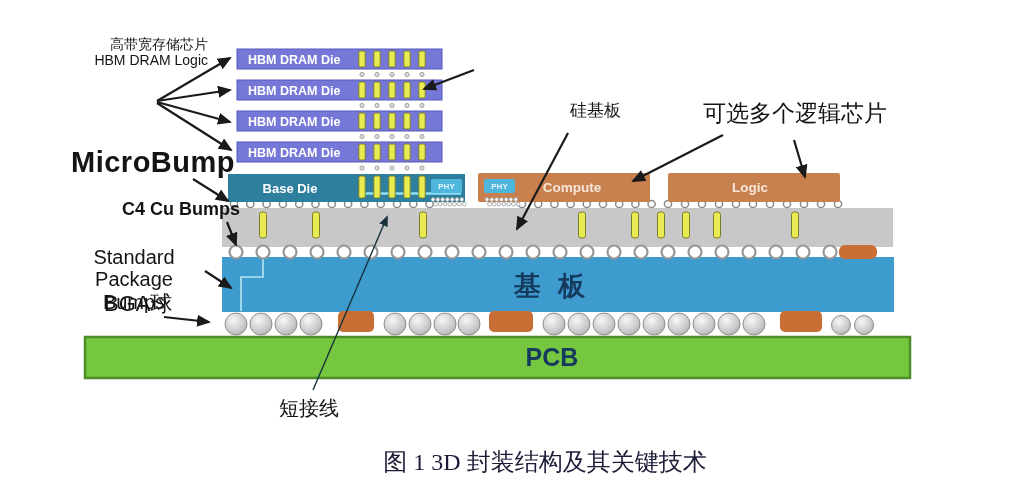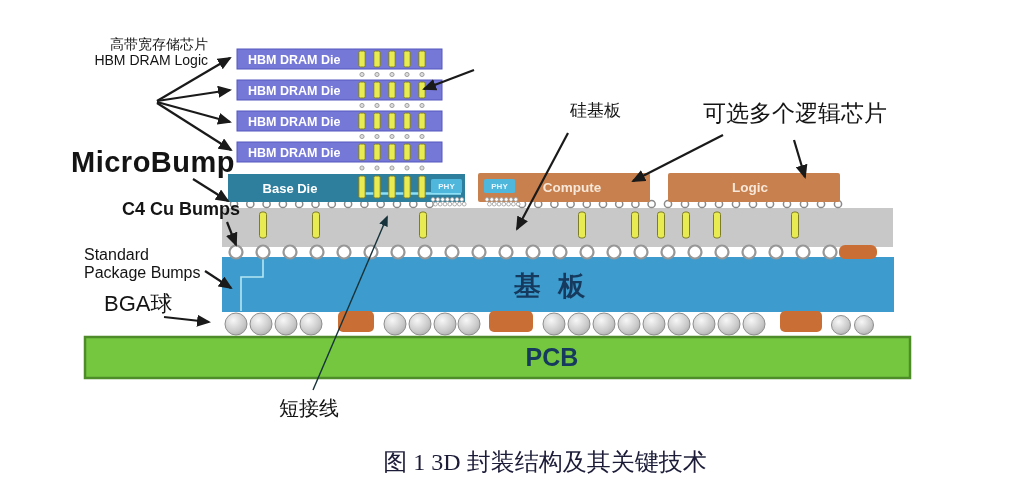--- a/index.html
+++ b/index.html
@@ -7,21 +7,21 @@
   body{font-family:"Liberation Sans",sans-serif}
   .stage{position:relative;width:1024px;height:489px;background:#fff;overflow:hidden}
   .stage svg{position:absolute;left:0;top:0}
   .lbl{position:absolute;color:#141414;line-height:1.12;white-space:nowrap}
   .lbl-hbm{left:58px;top:37px;width:150px;text-align:right;font-size:14px;font-weight:400;white-space:normal}
   .lbl-tsv{left:476px;top:53px;font-size:22px;font-weight:500}
   .lbl-sib{left:570px;top:101px;font-size:17px;font-weight:500}
   .lbl-logicchips{left:703px;top:101px;font-size:23px;font-weight:400}
   .lbl-mb{left:71px;top:146px;font-size:29px;font-weight:600;letter-spacing:.5px}
   .lbl-c4{left:122px;top:199px;font-size:18px;font-weight:700}
-  .lbl-spt{left:84px;top:246px;width:120px;text-align:left;font-size:16px;font-weight:500;white-space:normal}
+  .lbl-spt{left:74px;top:246px;width:120px;text-align:center;font-size:20px;font-weight:500;white-space:normal}
   .lbl-bga{left:104px;top:292px;font-size:22px;font-weight:400}
   .lbl-short{left:279px;top:397px;font-size:20px;font-weight:500}
   .caption{position:absolute;left:0;top:446px;width:100%;text-align:center;
            font-family:"Liberation Serif",serif;font-size:24px;color:#1c1c38;
            transform:translateX(33px)}
   .svgt{font-family:"Liberation Sans",sans-serif}
 </style>
 </head>
 <body>
 

